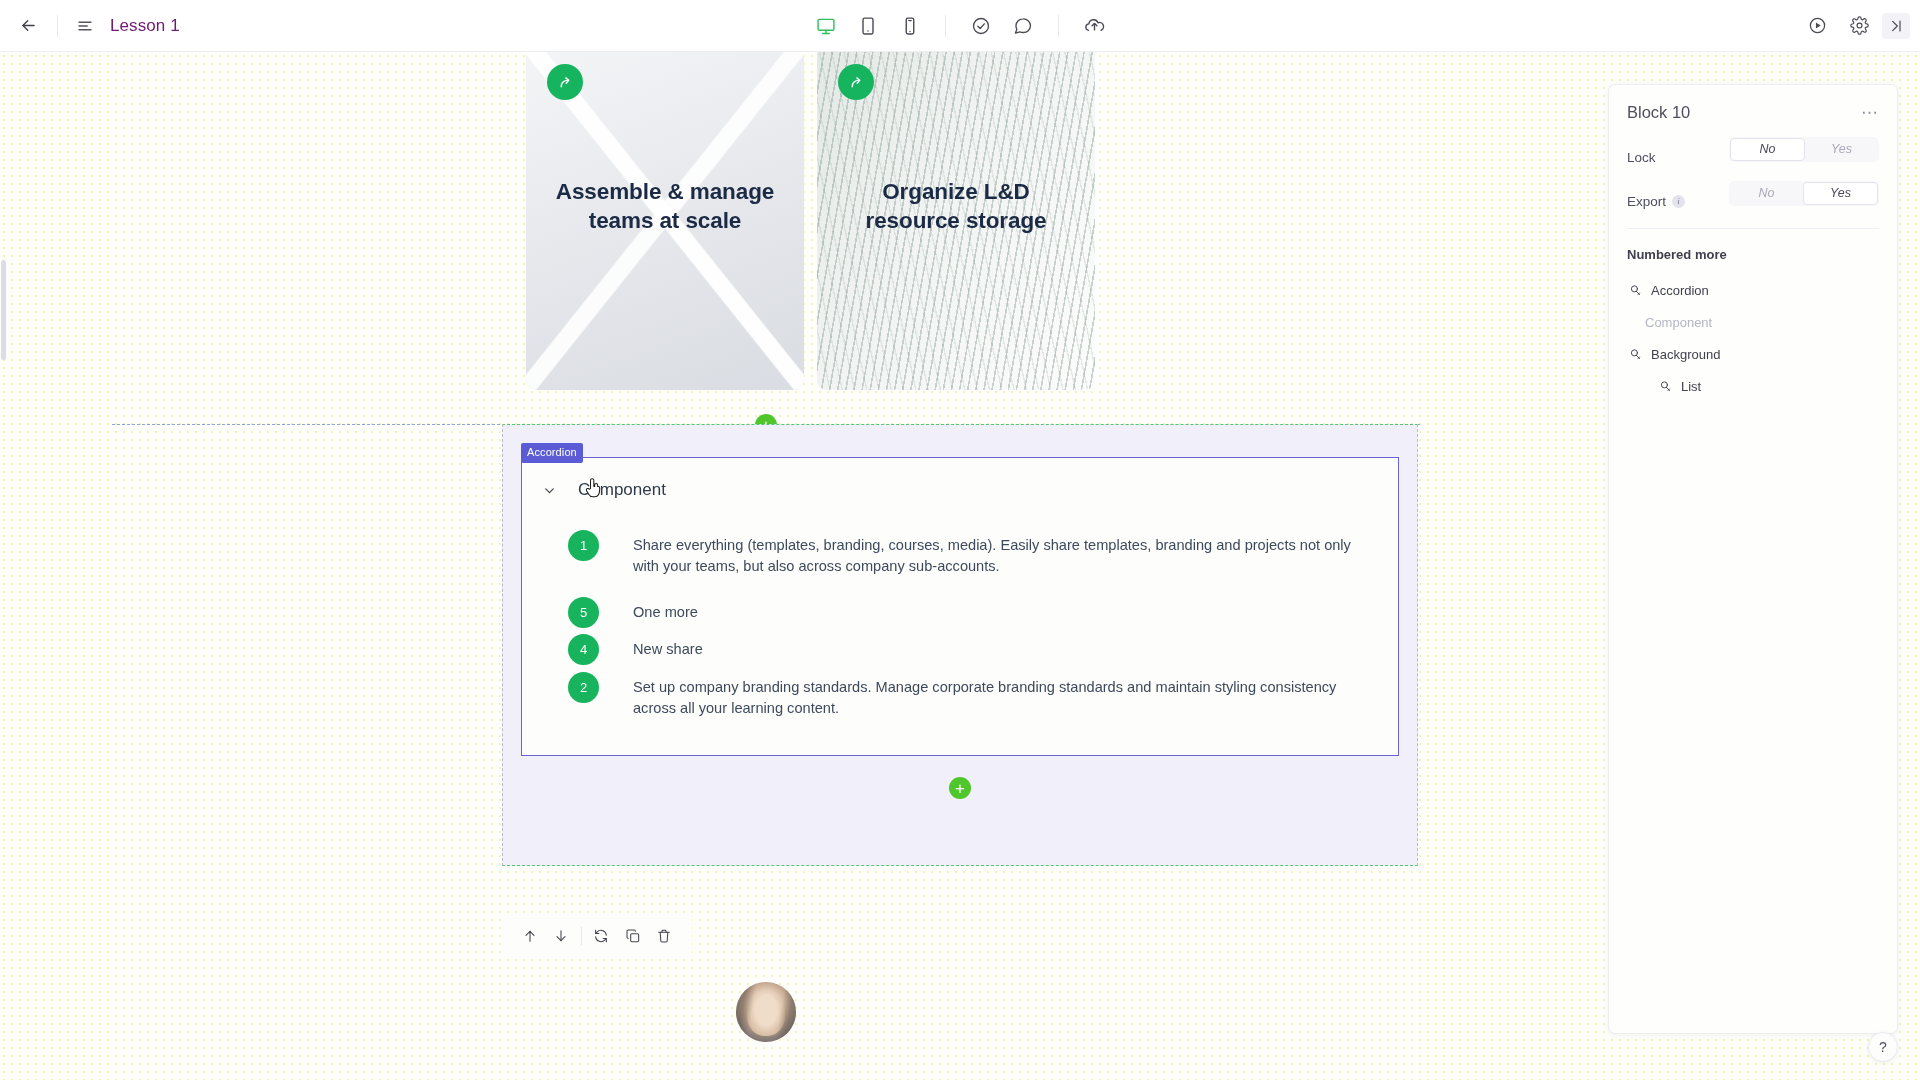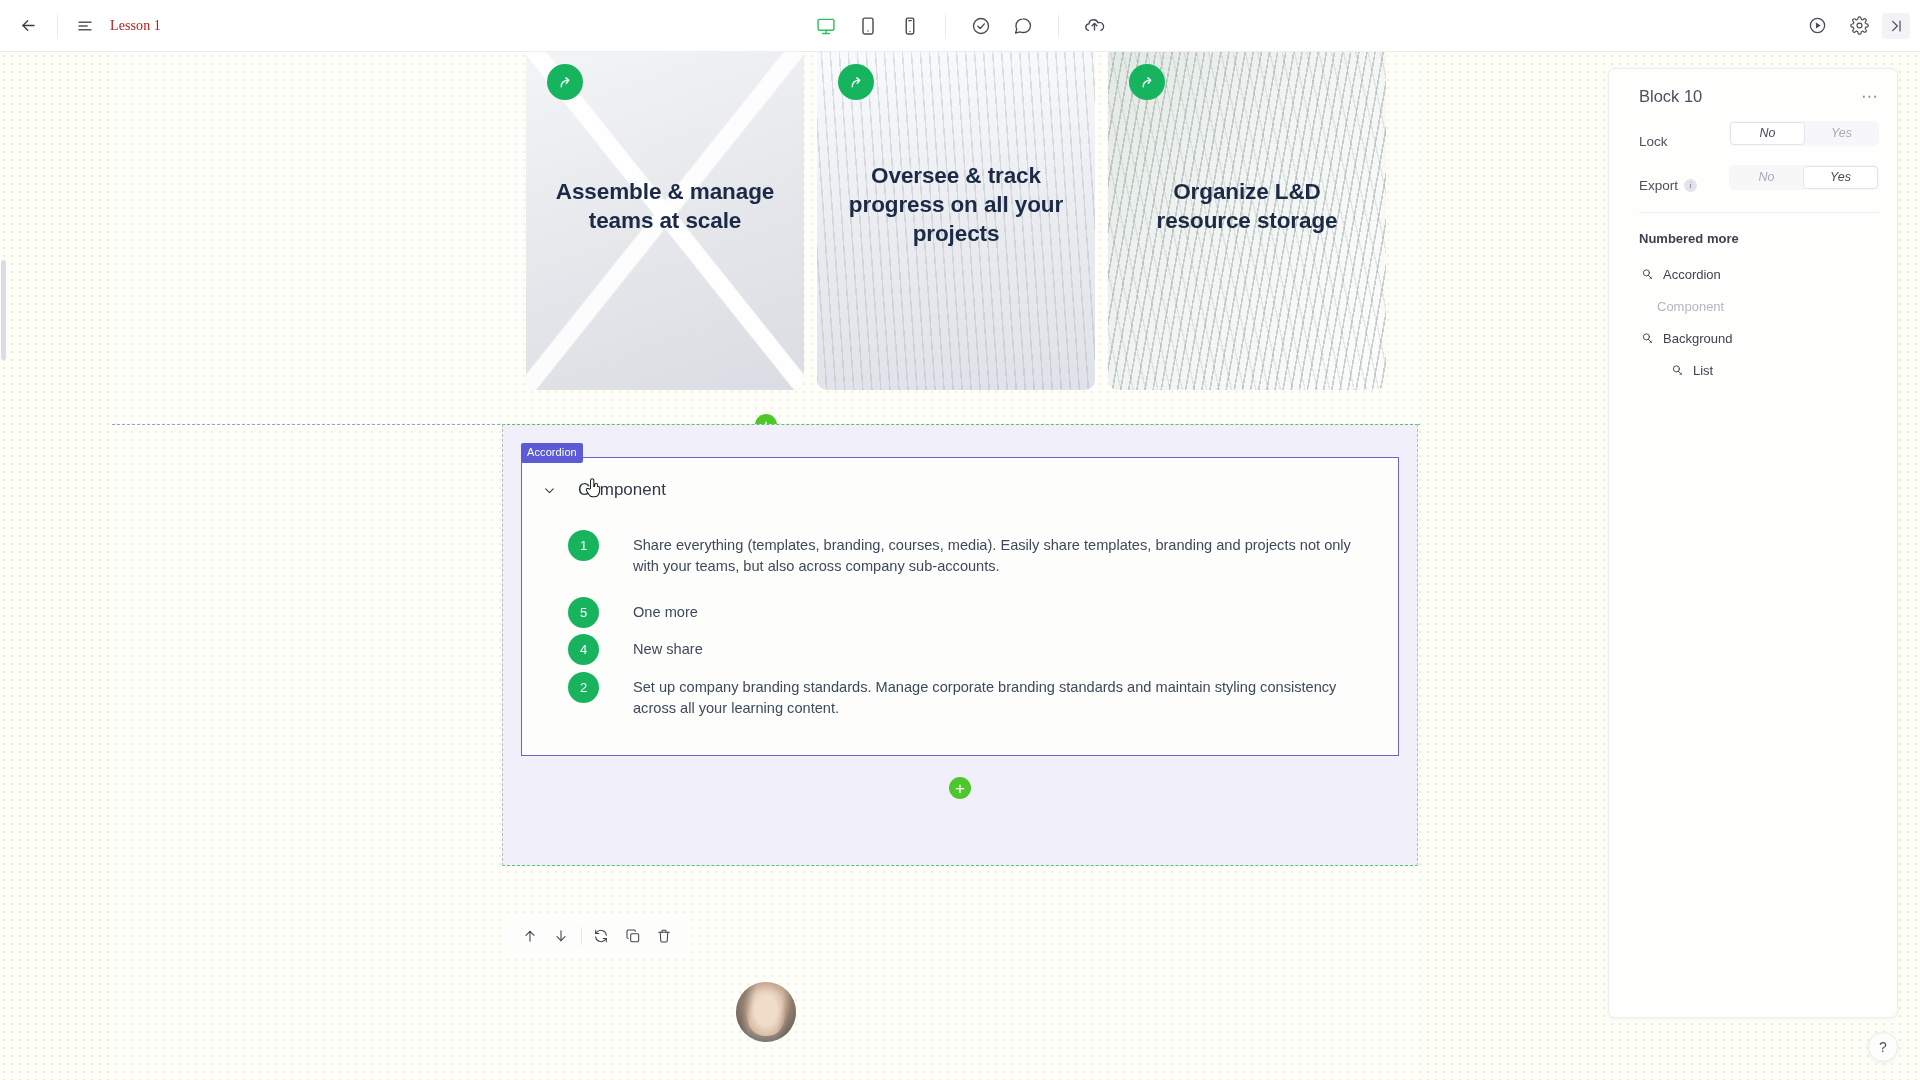--- a/index.html
+++ b/index.html
@@ -21,21 +21,21 @@
     width: 30px; height: 30px; margin-left: 13px;
     display: flex; align-items: center; justify-content: center;
     cursor: pointer; color: #3d3d46;
   }
   .tb-sep-v { width: 1px; height: 22px; background: #e8e8ee; margin: 0 14px; }
   .tb-menu {
     width: 26px; height: 26px; display: flex; align-items: center; justify-content: center;
     cursor: pointer; color: #55555f;
   }
   .tb-title {
-    margin-left: 12px; font-size: 14px; color: #b91c1c; letter-spacing: .1px; font-family: Liberation Serif, serif;
+    margin-left: 12px; font-size: 17px; color: #701a75; letter-spacing: .1px;
   }
   .tb-center {
     position: absolute; left: 50%; transform: translateX(-50%);
     display: flex; align-items: center; gap: 0px; height: 52px;
   }
   .tb-ico {
     width: 42px; height: 34px; display: flex; align-items: center; justify-content: center;
     cursor: pointer; color: #4a4a55;
   }
   .tb-ico.active { color: #2fbf5c; }
@@ -195,25 +195,24 @@
     background: radial-gradient(ellipse at 50% 40%, #f0ddc9 0 40%, #d8bda4 70%, #a89078 100%);
   }
   .avatar::before{
     content:""; position:absolute; left:0; top:0; width:100%; height:100%;
     background: linear-gradient(100deg, rgba(60,55,50,.35) 0 16%, transparent 30% 70%, rgba(70,65,60,.35) 84% 100%);
     z-index:2;
   }
 
   
   .rpanel {
-    position: absolute; right: 22px; top: 68px; width: 290px; height: 950px;
+    position: absolute; right: 22px; top: 84px; width: 290px; height: 950px;
     background: #fefefc; border: 1px solid #edecf3; border-radius: 7px;
     box-shadow: 0 1px 5px rgba(40,40,70,.05);
     z-index: 30;
-    padding-left: 12px;
   }
   .rp-head {
     display: flex; align-items: center; justify-content: space-between;
     padding: 18px 18px 0 18px;
   }
   .rp-title { font-size: 16.5px; color: #4e4e5e; }
   .rp-dots { font-size: 17px; color: #8c8c9c; cursor: pointer; letter-spacing: 1px; line-height: 1; }
   .rp-row {
     display: flex; align-items: center; padding: 0 18px; height: 34px; margin-top: 10px;
   }
@@ -348,30 +347,20 @@
       <div class="cards">
         <div class="card card-1">
           <div class="photo"></div>
           <div class="card-fab">
             <svg width="17" height="17" viewBox="0 0 24 24" fill="none" stroke="#ffffff" stroke-width="2" stroke-linecap="round" stroke-linejoin="round">
                 <path d="M6 18c0-6 4-9 10-9"></path>
                 <polyline points="12.5 5.5 16.5 9 13 13"></polyline>
               </svg>
           </div>
           <div class="card-title">Assemble &amp; manage teams at scale</div>
-        </div>
-        <div class="card card-2">
-          <div class="photo"></div>
-          <div class="card-fab">
-            <svg width="17" height="17" viewBox="0 0 24 24" fill="none" stroke="#ffffff" stroke-width="2" stroke-linecap="round" stroke-linejoin="round">
-                <path d="M6 18c0-6 4-9 10-9"></path>
-                <polyline points="12.5 5.5 16.5 9 13 13"></polyline>
-              </svg>
-          </div>
-          <div class="card-title">Oversee &amp; track progress on all your projects</div>
         </div>
         <div class="card card-3">
           <div class="photo"></div>
           <div class="card-fab">
             <svg width="17" height="17" viewBox="0 0 24 24" fill="none" stroke="#ffffff" stroke-width="2" stroke-linecap="round" stroke-linejoin="round">
                 <path d="M6 18c0-6 4-9 10-9"></path>
                 <polyline points="12.5 5.5 16.5 9 13 13"></polyline>
               </svg>
           </div>
           <div class="card-title">Organize L&amp;D resource storage</div>

